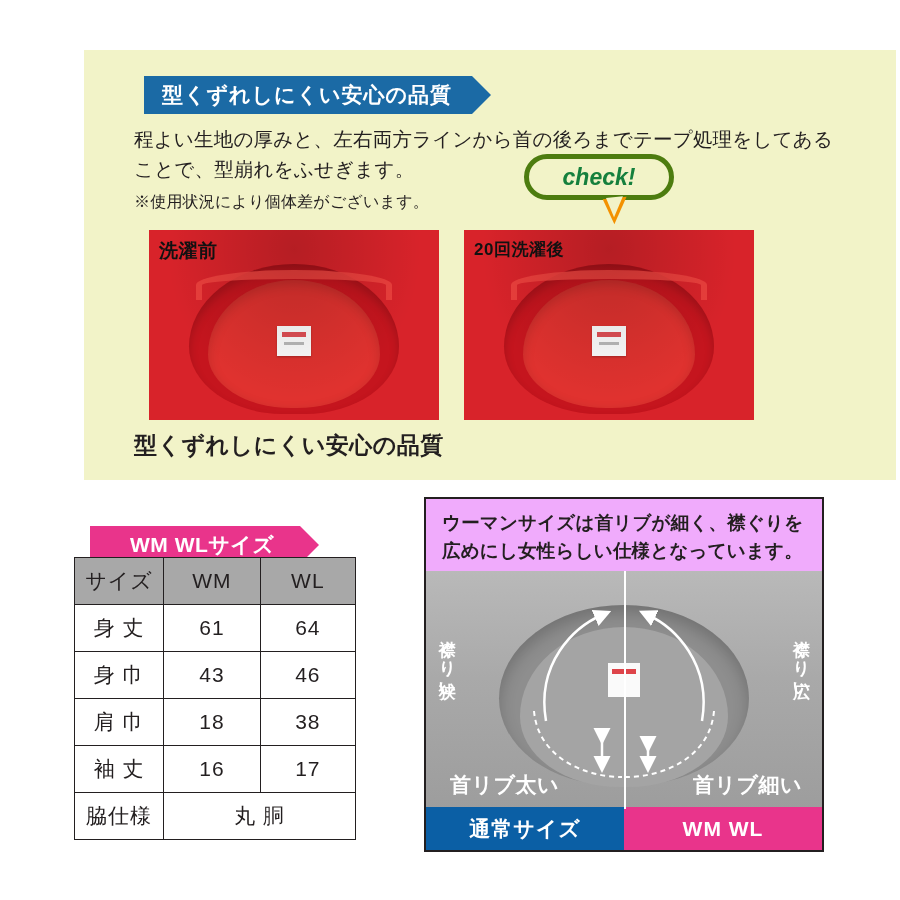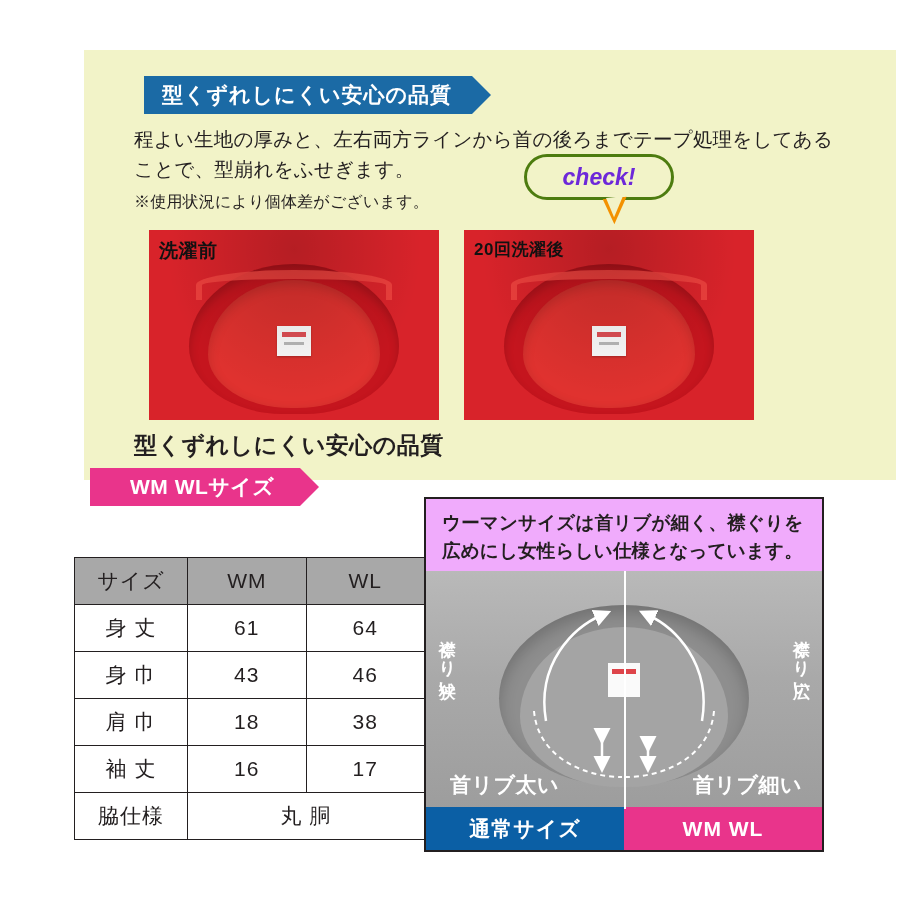--- a/index.html
+++ b/index.html
@@ -56,23 +56,23 @@
     left: 50px; top: 142px;
     font-size: 16px;
     letter-spacing: 0.2px;
   }
 
   
   .check-bubble {
     position: absolute;
     left: 440px; top: 104px;
     width: 150px; height: 46px;
-    border: 3px solid #4d7c0f;
+    border: 5px solid #4d7c0f;
     border-radius: 23px;
-    color: #6d28d9;
+    color: #15803d;
     font-size: 23px;
     font-weight: bold;
     font-style: italic;
     display: flex;
     align-items: center;
     justify-content: center;
   }
   .check-tail {
     position: absolute;
     left: 520px; top: 148px;
@@ -185,21 +185,21 @@
     position: absolute;
     left: 50px; top: 380px;
     font-size: 23px;
     font-weight: bold;
     letter-spacing: 0.5px;
   }
 
   
   .size-header {
     position: absolute;
-    left: 90px; top: 468px;
+    left: 90px; top: 526px;
     height: 38px;
     background: #e9348b;
     color: #ffffff;
     font-size: 21px;
     font-weight: bold;
     display: flex;
     align-items: center;
     padding: 0 26px 0 40px;
     letter-spacing: 0.5px;
   }
@@ -208,21 +208,21 @@
     position: absolute;
     right: -19px; top: 0;
     border-top: 19px solid transparent;
     border-bottom: 19px solid transparent;
     border-left: 19px solid #e9348b;
   }
 
   table.size-table {
     position: absolute;
     left: 74px; top: 557px;
-    width: 351px;
+    width: 282px;
     border-collapse: collapse;
     background: #ffffff;
     border-radius: 23px;
   }
   table.size-table td {
     border: 1.5px solid #231f20;
     height: 47px;
     text-align: center;
     font-size: 21px;
     letter-spacing: 1px;

